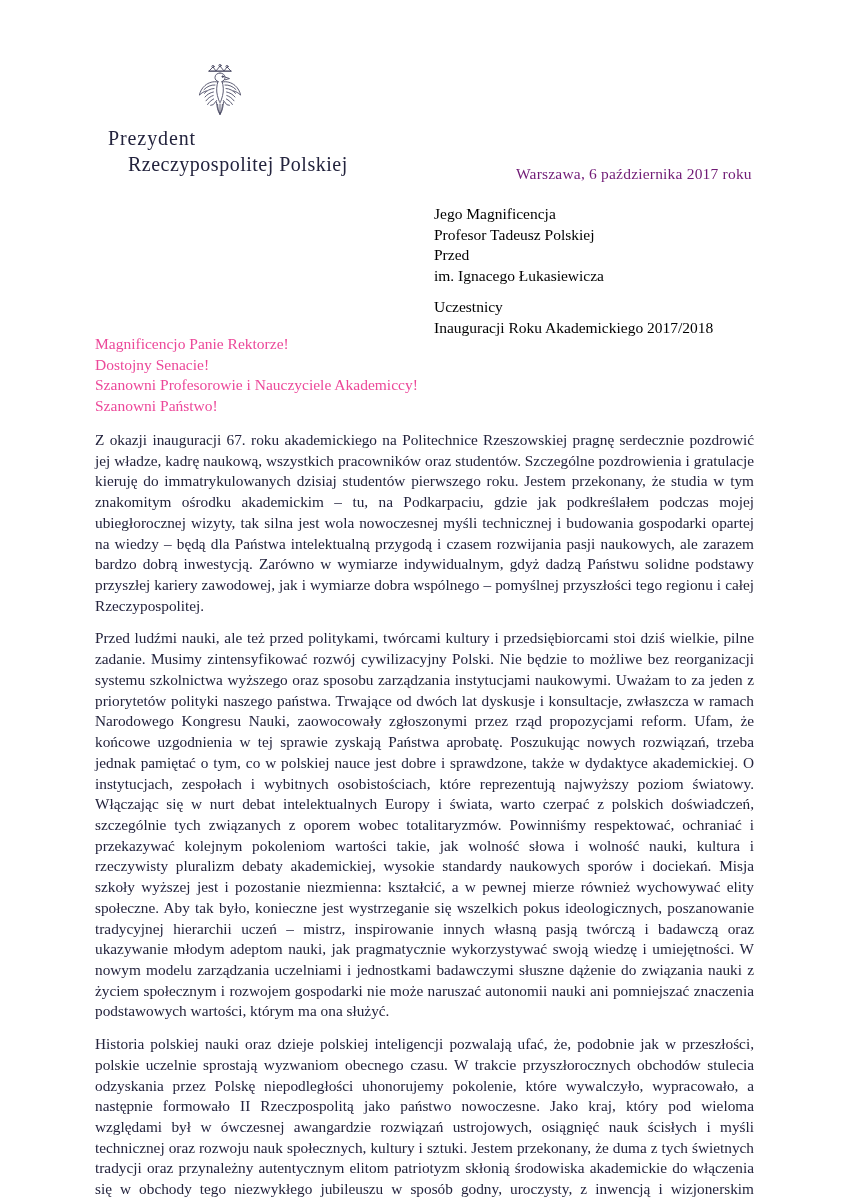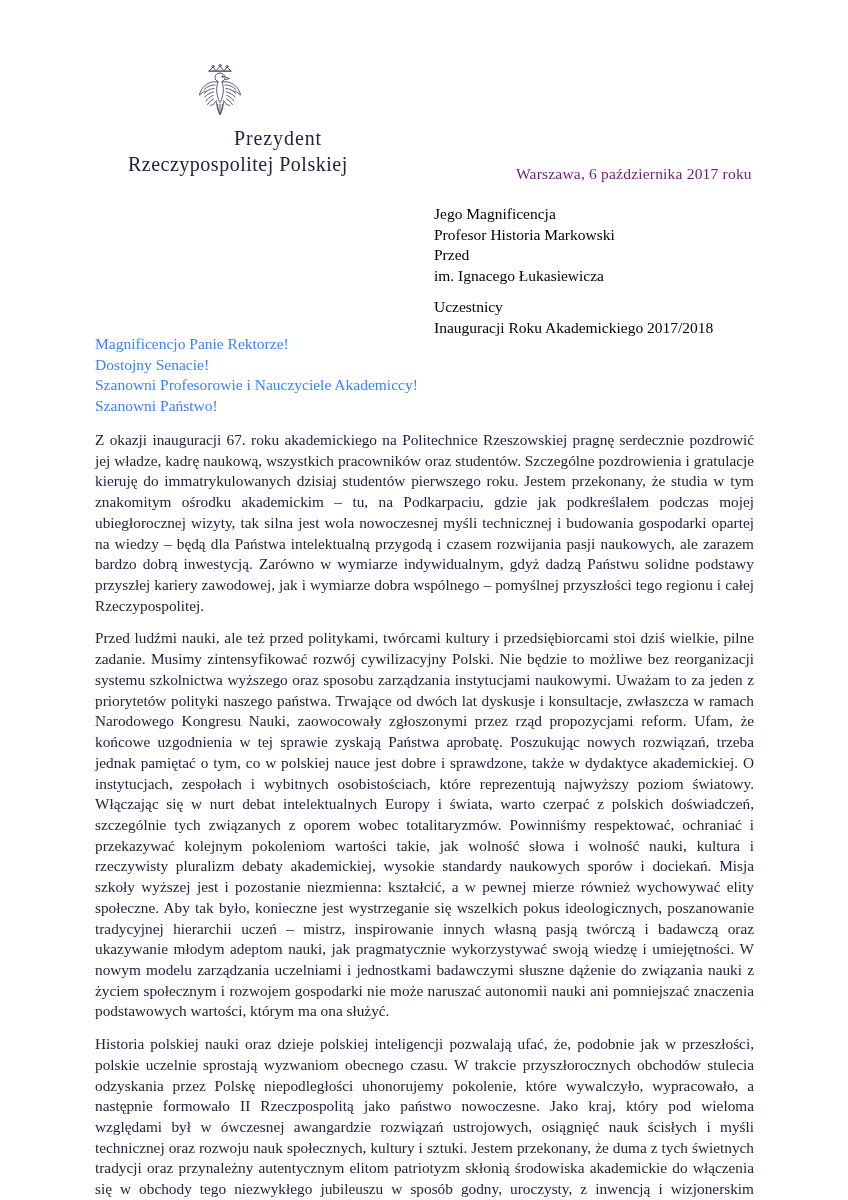--- a/index.html
+++ b/index.html
@@ -39,21 +39,20 @@
     position: absolute;
     left: 108px;
     top: 126px;
     width: 340px;
     line-height: 1.28;
     color: #23233d;
   }
   .letterhead .l1 {
     font-size: 20px;
     letter-spacing: 0.9px;
-    text-align: center;
   }
   .letterhead .l2 {
     font-size: 20px;
     letter-spacing: 0.5px;
     margin-left: 20px;
   }
 
   
   .placedate {
     position: absolute;
@@ -75,21 +74,21 @@
   }
   .addressee .gap { height: 11px; }
 
   
   .salutations {
     position: absolute;
     left: 95px;
     top: 334px;
     font-size: 15.5px;
     line-height: 1.33;
-    color: #3b82f6;
+    color: #ec4899;
   }
 
   
   .body-text {
     position: absolute;
     left: 95px;
     top: 430px;
     width: 659px;
     font-size: 15.3px;
     line-height: 1.355;
@@ -152,21 +151,21 @@
 
   <div class="letterhead">
     <div class="l1">Prezydent</div>
     <div class="l2">Rzeczypospolitej Polskiej</div>
   </div>
 
   <div class="placedate">Warszawa, 6 października 2017 roku</div>
 
   <div class="addressee">
     <div>Jego Magnificencja</div>
-    <div>Profesor Historia Markowski</div>
+    <div>Profesor Tadeusz Polskiej</div>
     <div>Przed</div>
     <div>im. Ignacego Łukasiewicza</div>
     <div class="gap"></div>
     <div>Uczestnicy</div>
     <div>Inauguracji Roku Akademickiego 2017/2018</div>
   </div>
 
   <div class="salutations">
     <div>Magnificencjo Panie Rektorze!</div>
     <div>Dostojny Senacie!</div>

